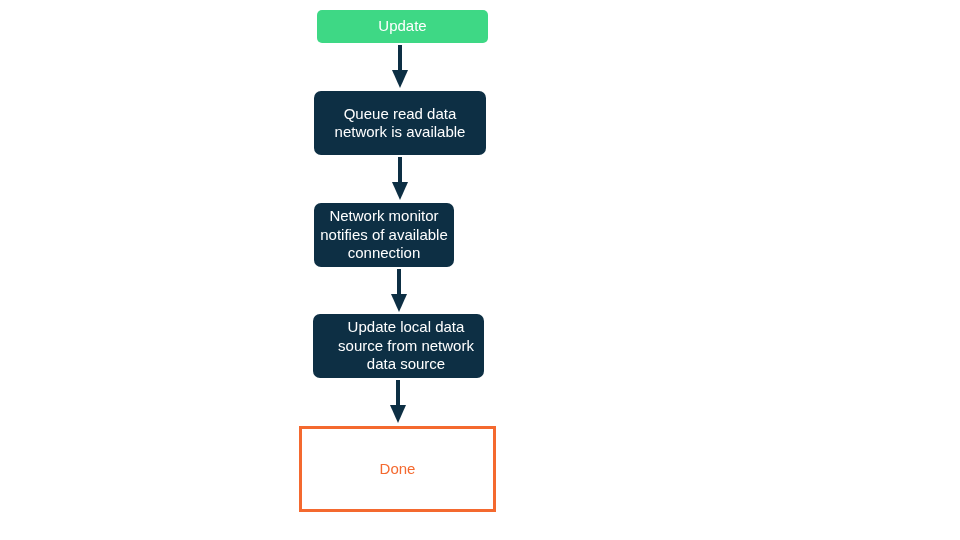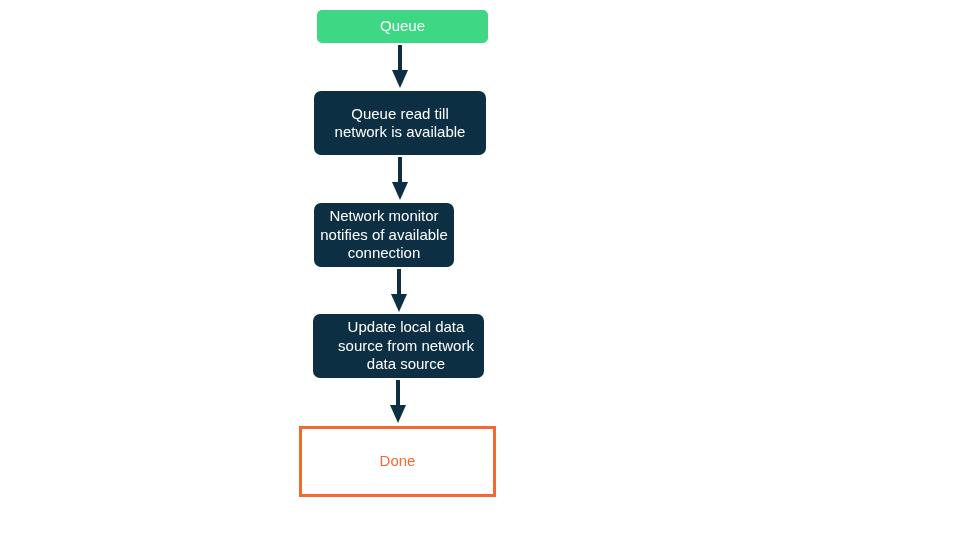--- a/index.html
+++ b/index.html
@@ -61,32 +61,32 @@
     display: block;
     overflow: visible;
   }
 </style>
 </head>
 <body>
 
 <div id="flow-canvas">
 
   <div class="node node-start" style="left:317px; top:10px; width:171px; height:33px;">
-    <span class="node-label">Queue</span>
+    <span class="node-label">Update</span>
   </div>
 
   <div class="arrow" style="left:389px; top:45px; width:22px; height:44px;">
     <svg width="22" height="44" viewBox="0 0 22 44">
       <line x1="11" y1="0" x2="11" y2="27" stroke="#0d2f44" stroke-width="4"></line>
       <polygon points="3,25 19,25 11,43" fill="#0d2f44"></polygon>
     </svg>
   </div>
 
   <div class="node node-process" style="left:314px; top:91px; width:172px; height:64px;">
-    <span class="node-label">Queue read till
+    <span class="node-label">Queue read data
 network is available</span>
   </div>
 
   <div class="arrow" style="left:389px; top:157px; width:22px; height:44px;">
     <svg width="22" height="44" viewBox="0 0 22 44">
       <line x1="11" y1="0" x2="11" y2="27" stroke="#0d2f44" stroke-width="4"></line>
       <polygon points="3,25 19,25 11,43" fill="#0d2f44"></polygon>
     </svg>
   </div>
 
@@ -109,17 +109,17 @@
 data source</span>
   </div>
 
   <div class="arrow" style="left:387px; top:380px; width:22px; height:44px;">
     <svg width="22" height="44" viewBox="0 0 22 44">
       <line x1="11" y1="0" x2="11" y2="27" stroke="#0d2f44" stroke-width="4"></line>
       <polygon points="3,25 19,25 11,43" fill="#0d2f44"></polygon>
     </svg>
   </div>
 
-  <div class="node node-done" style="left:299px; top:426px; width:197px; height:71px;">
+  <div class="node node-done" style="left:299px; top:426px; width:197px; height:86px;">
     <span class="node-label">Done</span>
   </div>
 
 </div>
 
 </body></html>

